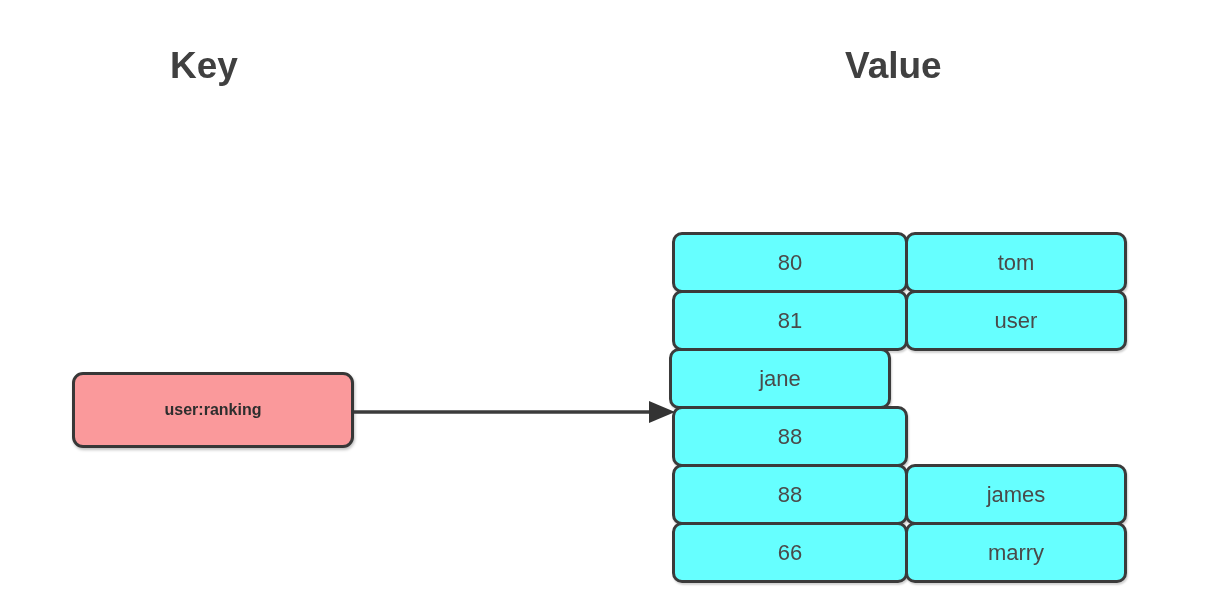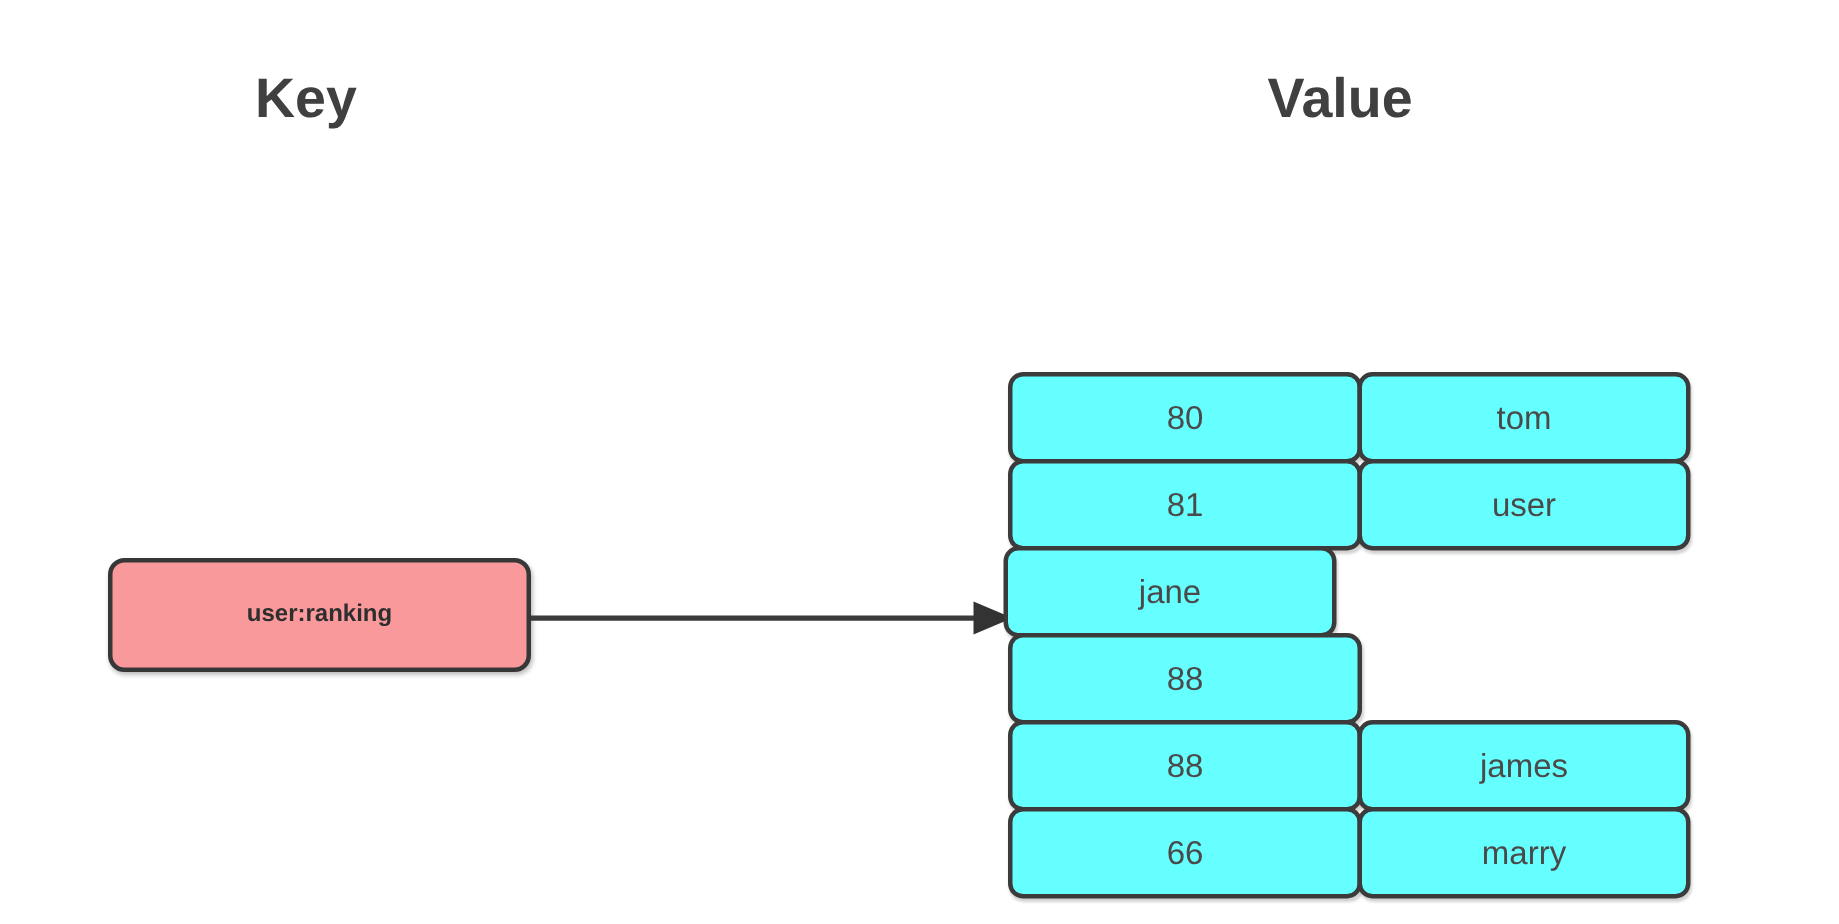--- a/index.html
+++ b/index.html
@@ -43,21 +43,21 @@
   .arrow-svg {
     position: absolute;
     left: 352px; top: 395px;
     width: 328px; height: 34px;
   }
 
   .zset-table {
     position: absolute;
     left: 672px; top: 232px;
   }
-  .zrow { display: flex; margin-top: 16px; }
+  .zrow { display: flex; }
   .zrow + .zrow { margin-top: -3px; }
   .zcell {
     height: 61px;
     background: #66ffff;
     border: 3px solid #3b3b3b;
     border-radius: 10px;
     box-shadow: 1px 2px 2px rgba(0,0,0,0.18);
     display: flex; align-items: center; justify-content: center;
     font-size: 22px;
     color: #4a4a4a;

